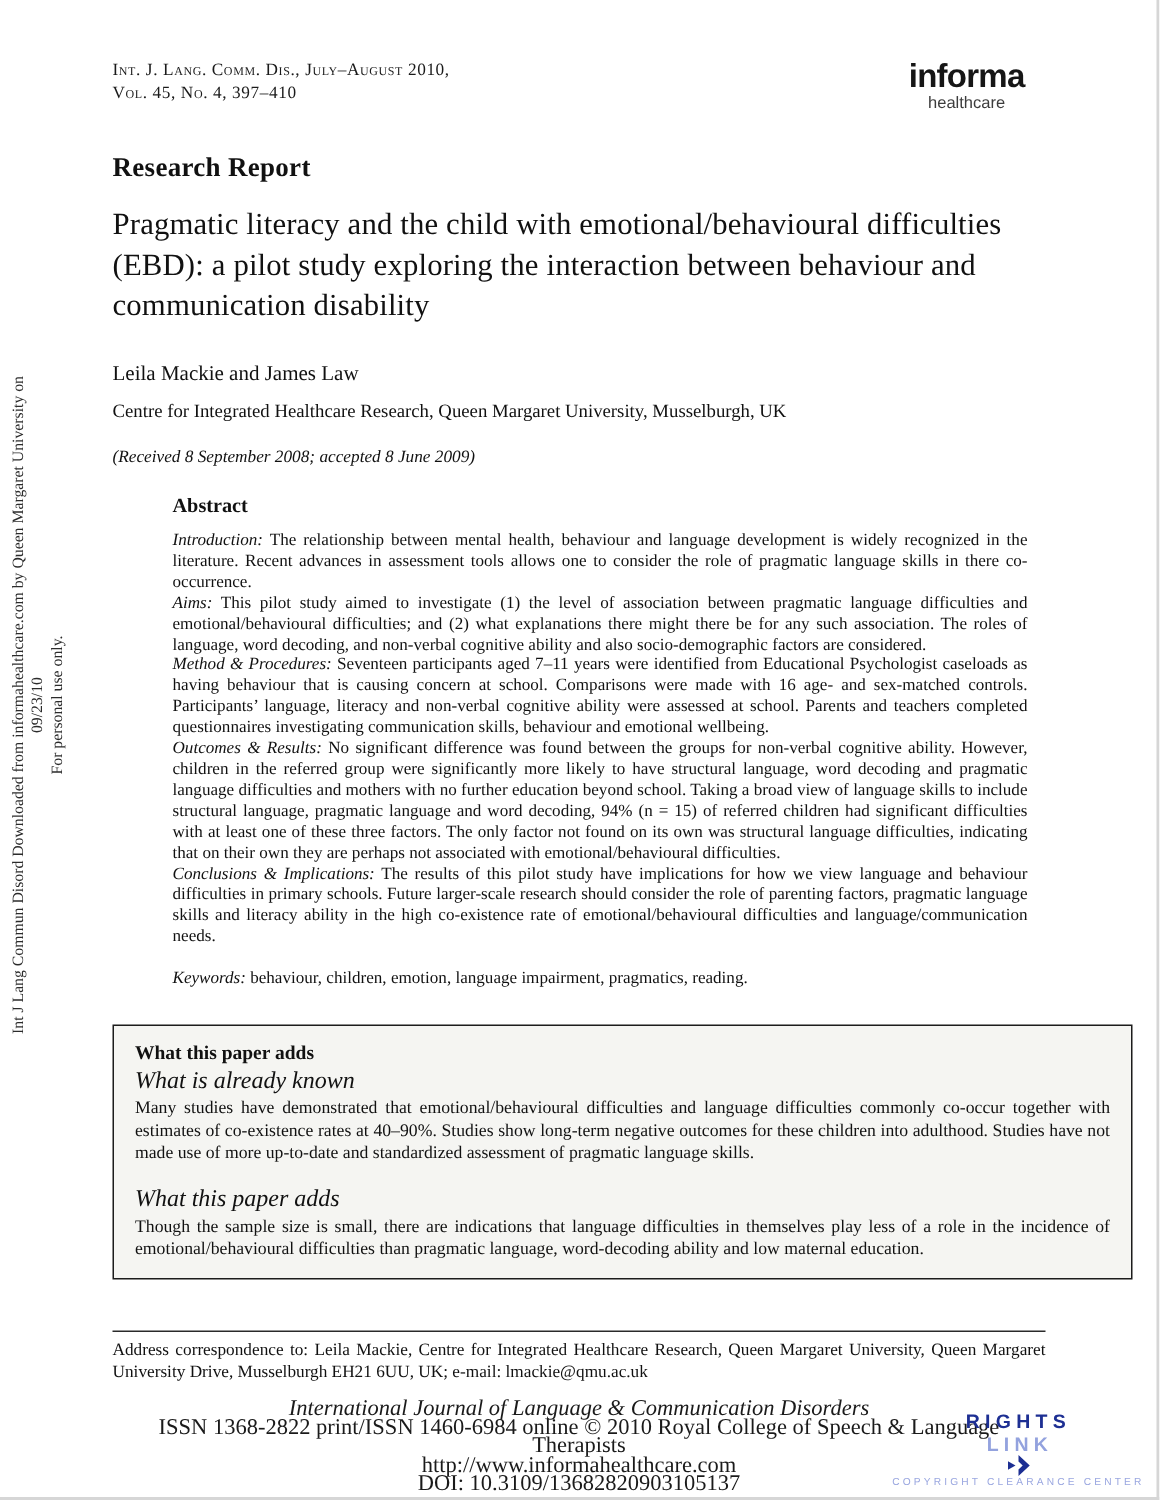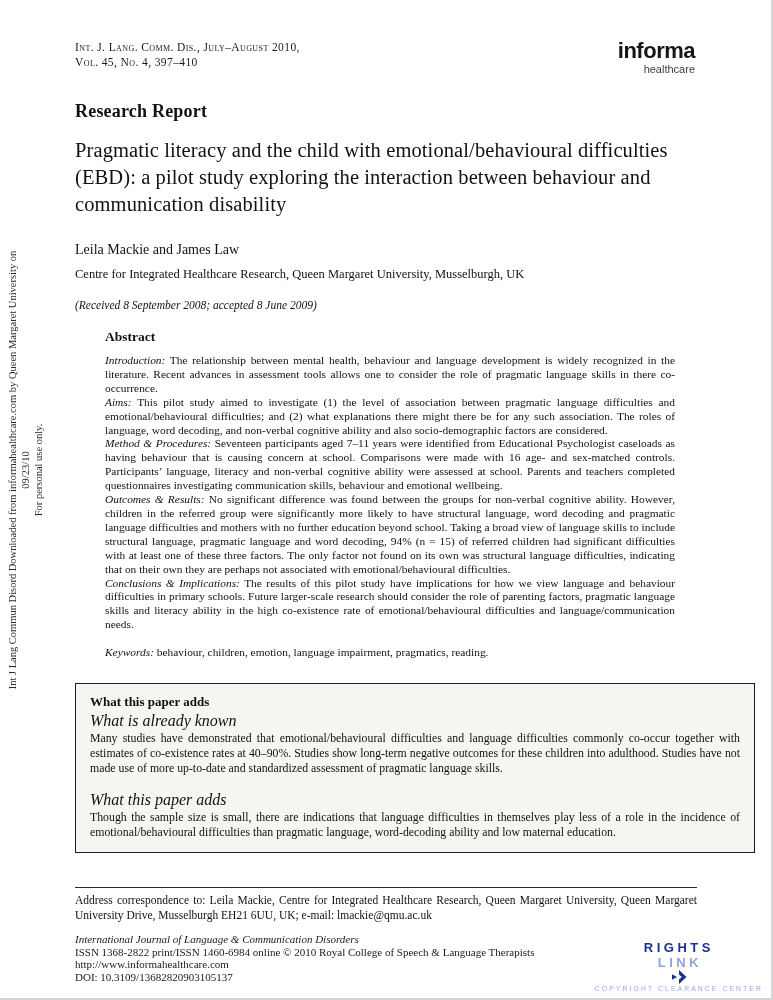--- a/index.html
+++ b/index.html
@@ -9,47 +9,47 @@
           border-right:2px solid #d6d6d6; border-bottom:2px solid #d6d6d6; }
 
   
   .side-stamp { position:absolute; left:6px; top:700px; width:460px; transform:rotate(-90deg);
                 transform-origin:top left; text-align:center; font-size:10.5px; color:#2b2b2b; line-height:13px; }
 
   .content { position:absolute; left:75px; top:40px; width:622px; }
 
   .header-row { display:flex; justify-content:space-between; align-items:flex-start; }
   .journal-info { font-size:11.5px; font-variant:small-caps; letter-spacing:0.4px; line-height:15px; color:#1a1a1a; }
-  .informa-logo { text-align:right; margin-right:2px; }
+  .informa-logo { text-align:center; margin-right:14px; }
   .informa-word { font-family:"Liberation Sans", sans-serif; font-weight:bold; font-size:22px; letter-spacing:-0.5px; color:#161616; line-height:22px; }
   .informa-sub { font-family:"Liberation Sans", sans-serif; font-size:11px; color:#3c3c3c; margin-top:1px; }
 
   .section-kicker { font-size:18px; font-weight:bold; margin-top:26px; letter-spacing:0.2px; }
   .paper-title { font-size:20.5px; font-weight:normal; line-height:27px; margin-top:15px; letter-spacing:0.1px; }
 
   .authors { font-size:14px; margin-top:24px; }
   .affiliation { font-size:12.5px; margin-top:9px; }
   .received { font-size:11.5px; font-style:italic; margin-top:17px; }
 
-  .abstract { margin-left:30px; width:570px; margin-top:18px; }
+  .abstract { margin-left:40px; width:570px; margin-top:18px; }
   .abstract-heading { font-size:13.5px; font-weight:bold; margin-bottom:9px; }
   .abstract p { font-size:11.4px; line-height:13.9px; text-align:justify; }
   .lbl { font-style:italic; }
   .keywords { margin-top:14px !important; }
 
   .adds-box { margin-top:23px; border:1.5px solid #1c1c1c; background:#f5f5f2; padding:10px 14px 12px 14px; width:680px; }
   .adds-title { font-size:13px; font-weight:bold; }
   .adds-sub { font-size:16px; font-style:italic; margin-top:2px; }
   .adds-sub2 { margin-top:15px; }
   .adds-box p { font-size:11.8px; line-height:15px; text-align:justify; margin-top:1px; }
 
   .footer { margin-top:34px; }
   .footer-rule { border:0; border-top:1.6px solid #2a2a2a; margin-bottom:5px; }
   .address { font-size:11.5px; line-height:14.5px; text-align:justify; }
-  .footer-center { text-align:left; font-size:11px; line-height:12.5px; margin-top:11px; color:#1a1a1a; }
+  .footer-center { text-align:center; font-size:15px; line-height:12.5px; margin-top:11px; color:#1a1a1a; }
   .fc-journal { font-style:italic; }
 
   
   .rightslink { position:absolute; right:8px; bottom:6px; text-align:center; cursor:pointer; }
   .rl-row { display:flex; align-items:center; justify-content:center;flex-direction:column; }
   .rl-rights { font-family:"Liberation Sans", sans-serif; font-weight:bold; font-size:13px; letter-spacing:3.5px; color:#1d2f93; }
   .rl-link { font-family:"Liberation Sans", sans-serif; font-weight:bold; font-size:13px; letter-spacing:3.5px; color:#93a2de; margin-left:2px; }
   .rl-arrow { display:inline-flex; margin-left:1px; }
   .rl-sub { font-family:"Liberation Sans", sans-serif; font-size:6.8px; letter-spacing:2.1px; color:#9aa7e0; margin-top:1px; }
 </style>

